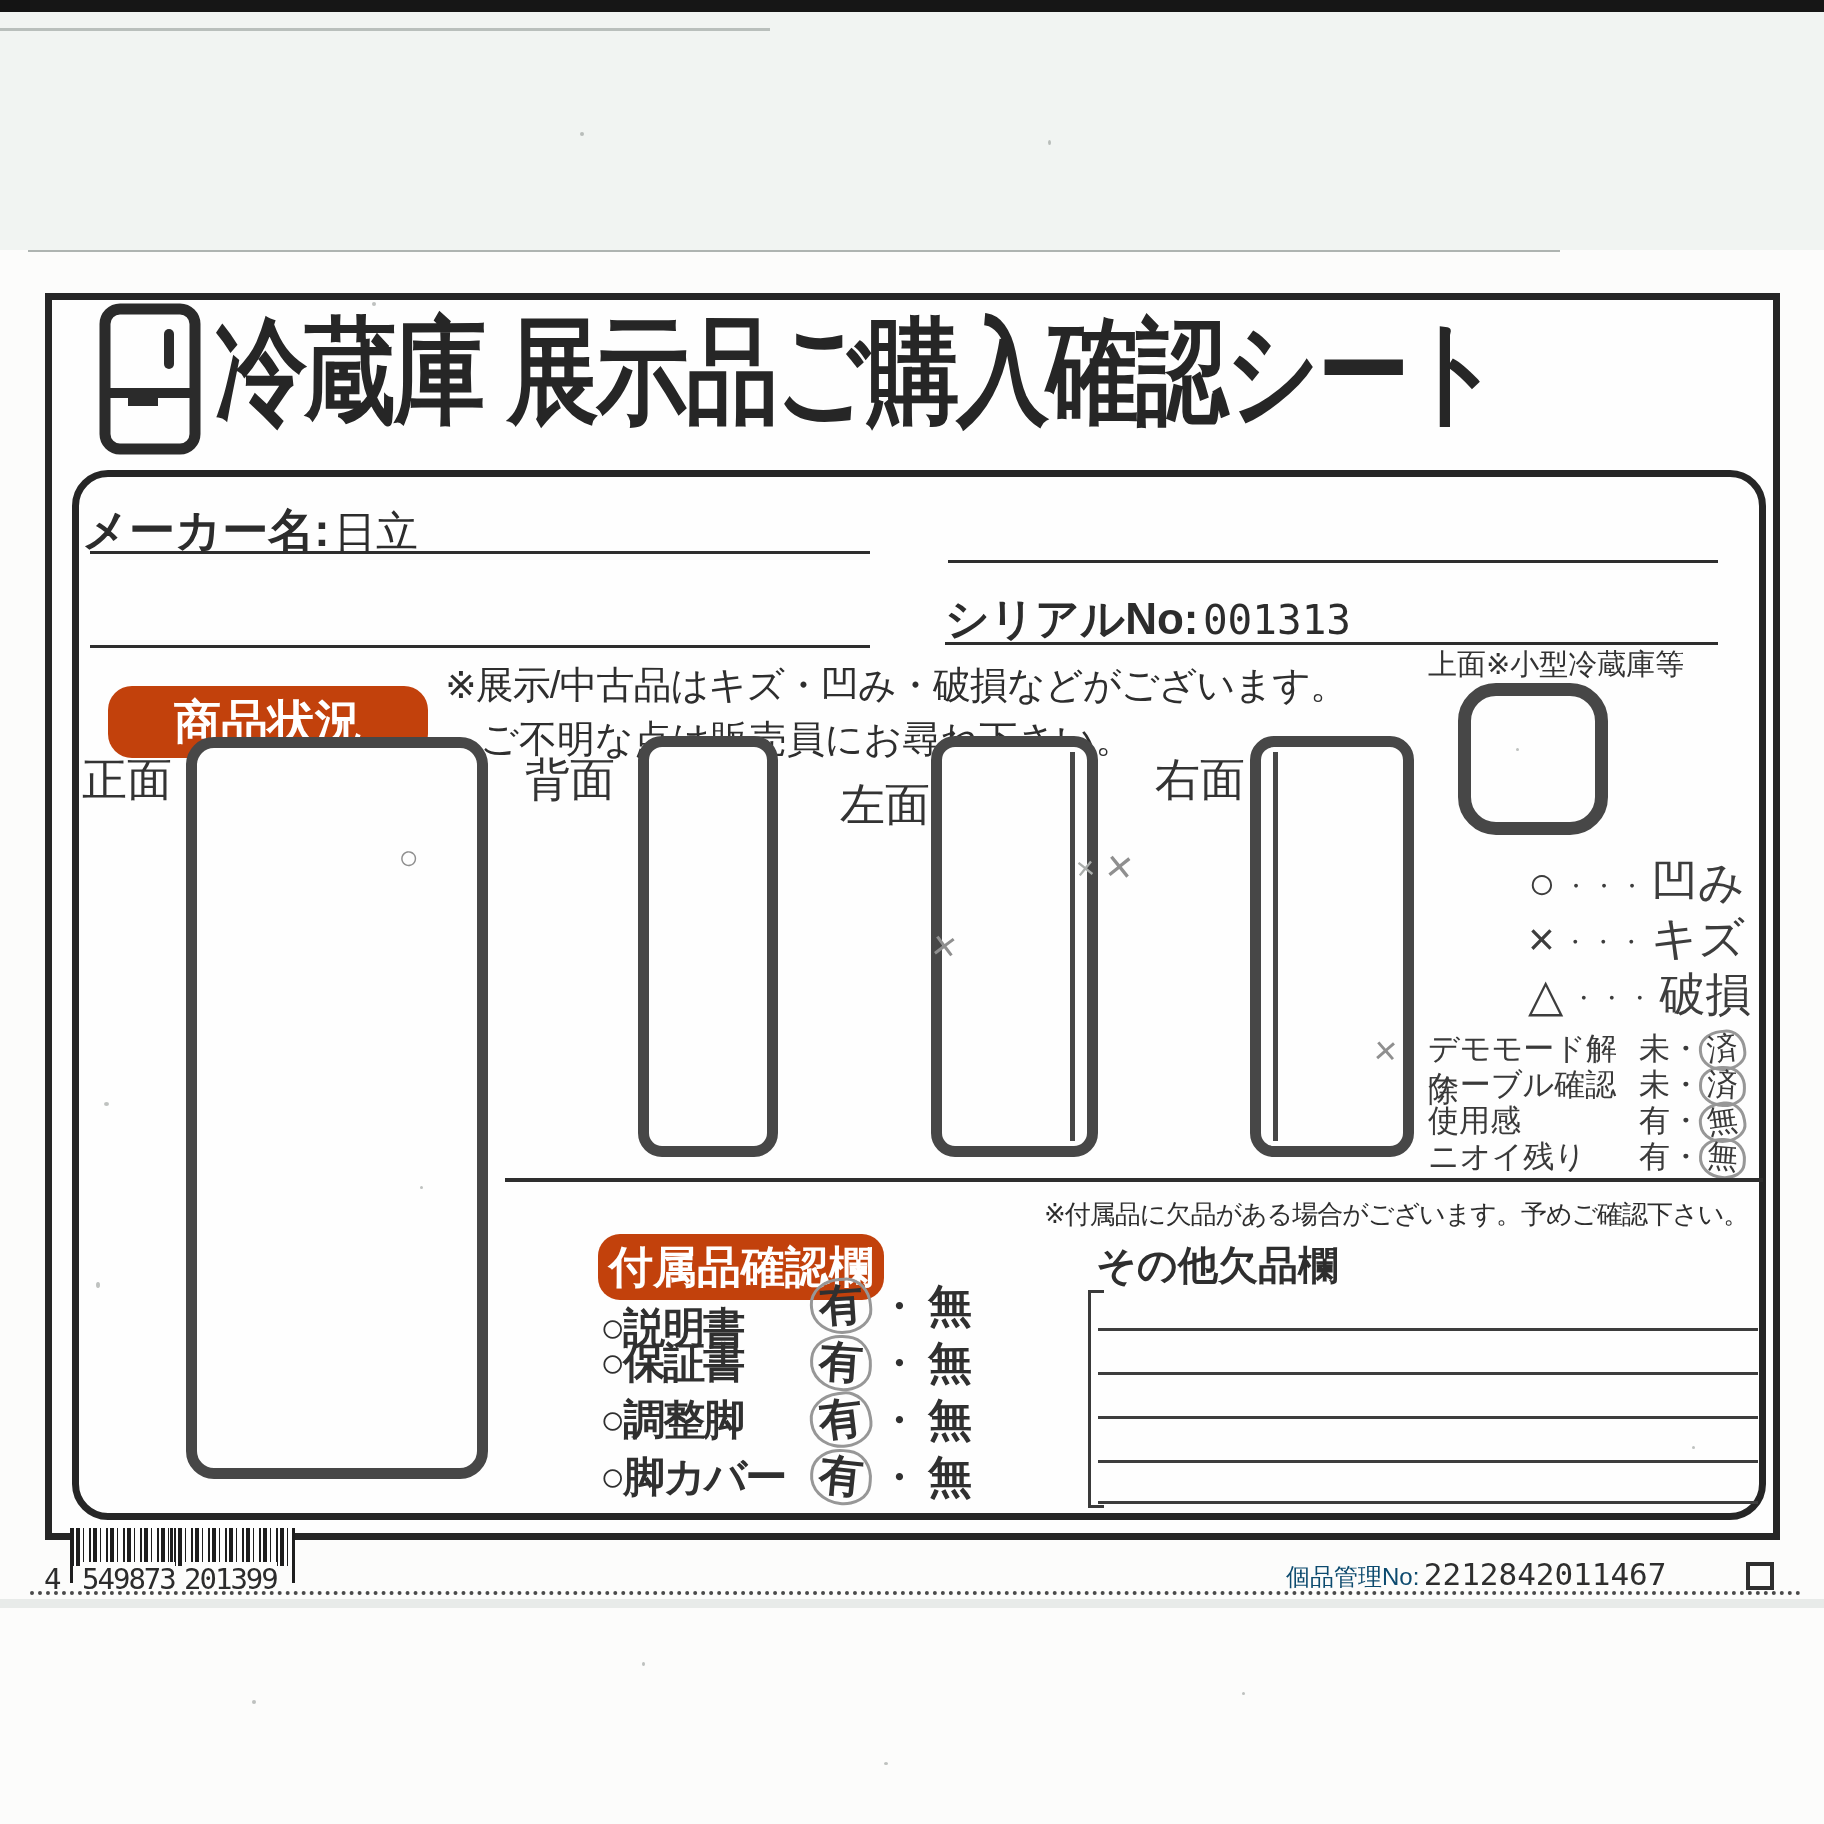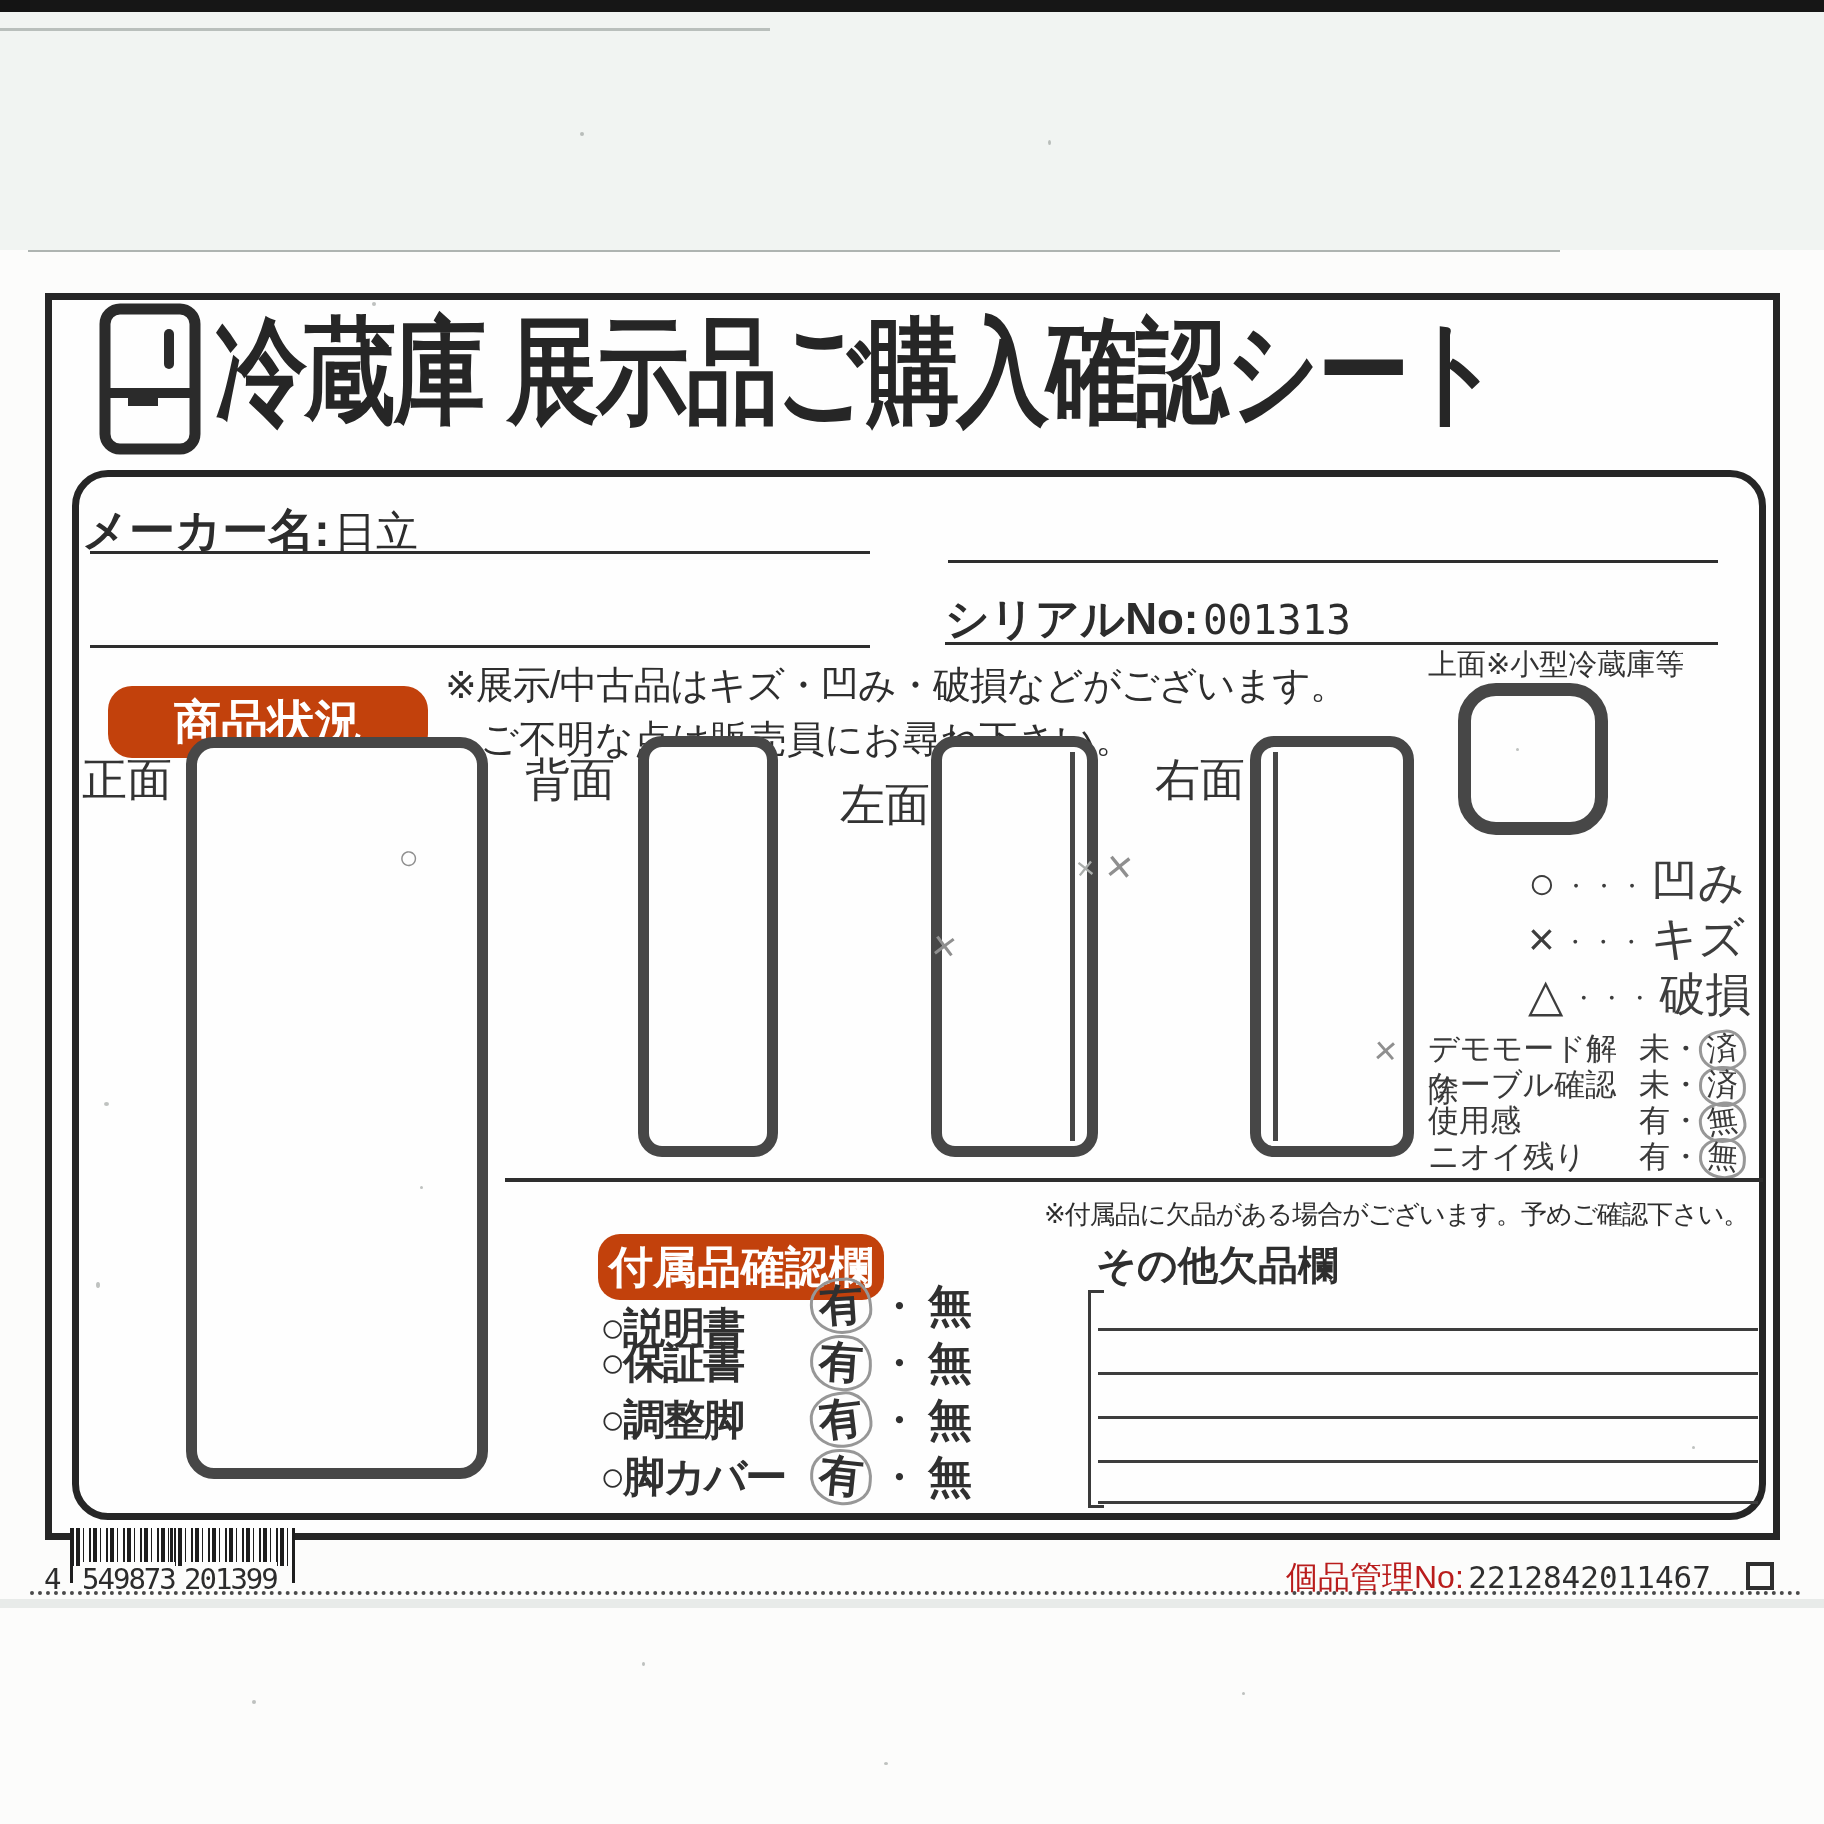--- a/index.html
+++ b/index.html
@@ -178,21 +178,21 @@
          background:repeating-linear-gradient(90deg,#1e1e1e 0 2px,#ffffff 2px 4px,#1e1e1e 4px 8px,#ffffff 8px 11px,#1e1e1e 11px 12px,#ffffff 12px 17px);"></div>
     <div style="position:absolute;left:26px;top:0;width:3px;height:55px;background:#1e1e1e;"></div>
     <div style="position:absolute;left:126px;top:0;width:3px;height:55px;background:#1e1e1e;"></div>
     <div style="position:absolute;left:248px;top:0;width:3px;height:55px;background:#1e1e1e;"></div>
     <span class="mono" style="position:absolute;left:0;top:34px;font-size:29px;">4</span>
     <span class="mono" style="position:absolute;left:38px;top:34px;font-size:29px;letter-spacing:-2px;background:#fdfdfc;">549873</span>
     <span class="mono" style="position:absolute;left:140px;top:34px;font-size:29px;letter-spacing:-2px;background:#fdfdfc;">201399</span>
   </div>
 
   <div class="abs" style="left:1286px;top:1556px;white-space:nowrap;">
-    <span style="font-size:32px;color:#b91c1c;">個品管理No:</span>
+    <span style="font-size:24px;color:#0c4a6e;">個品管理No:</span>
     <span class="mono" style="font-size:31px;color:#2e2e2e;">2212842011467</span>
   </div>
   <div class="abs" style="left:1746px;top:1562px;width:28px;height:28px;border:4px solid #2f2f2f;box-sizing:border-box;"></div>
 
   <div class="abs" style="left:30px;top:1591px;width:1772px;height:0;border-top:4px dotted #4a4a4a;"></div>
   <div class="abs" style="left:0;top:1599px;width:1824px;height:9px;background:#e8ebe9;"></div>
 
   <div class="speck" style="left:580px;top:132px;width:4px;height:4px;"></div>
   <div class="speck" style="left:1048px;top:140px;width:3px;height:5px;"></div>
   <div class="speck" style="left:372px;top:302px;width:4px;height:4px;"></div>

